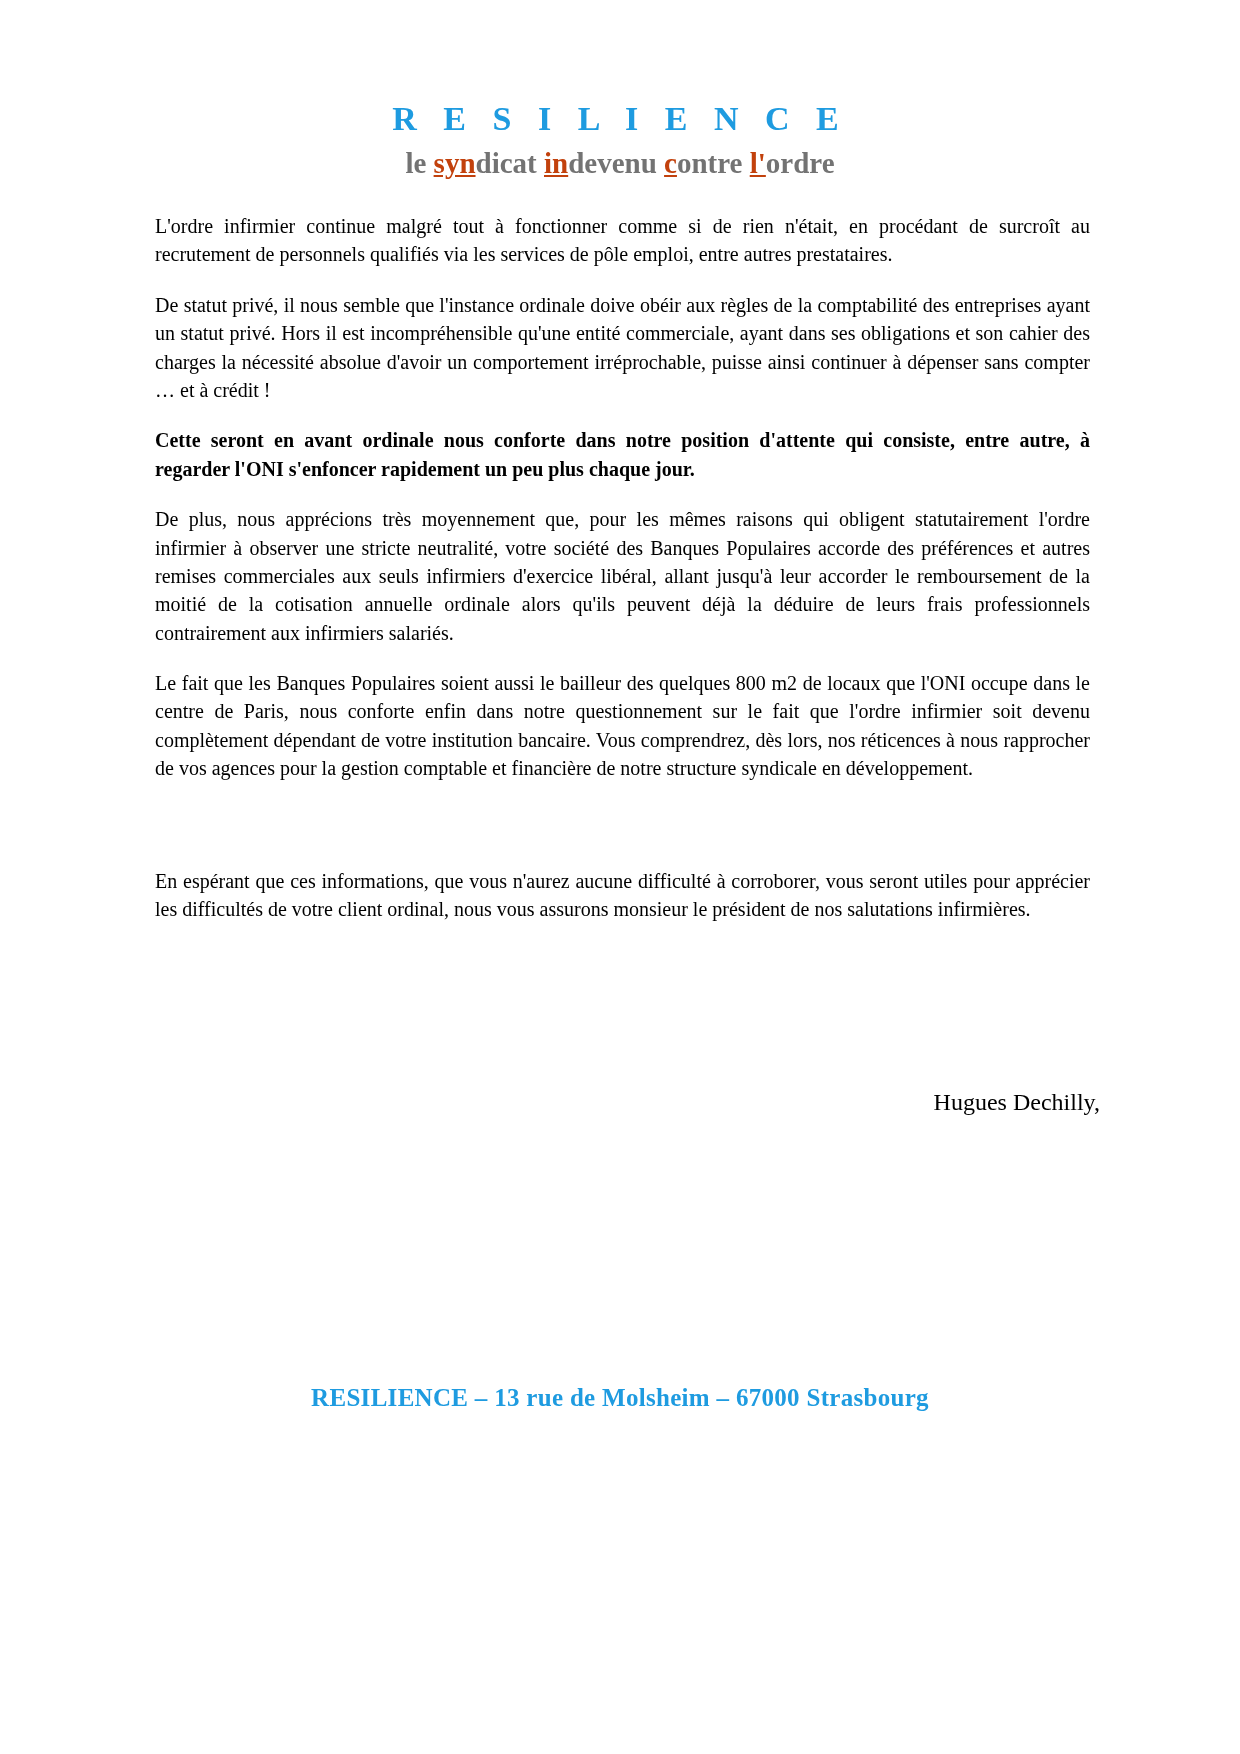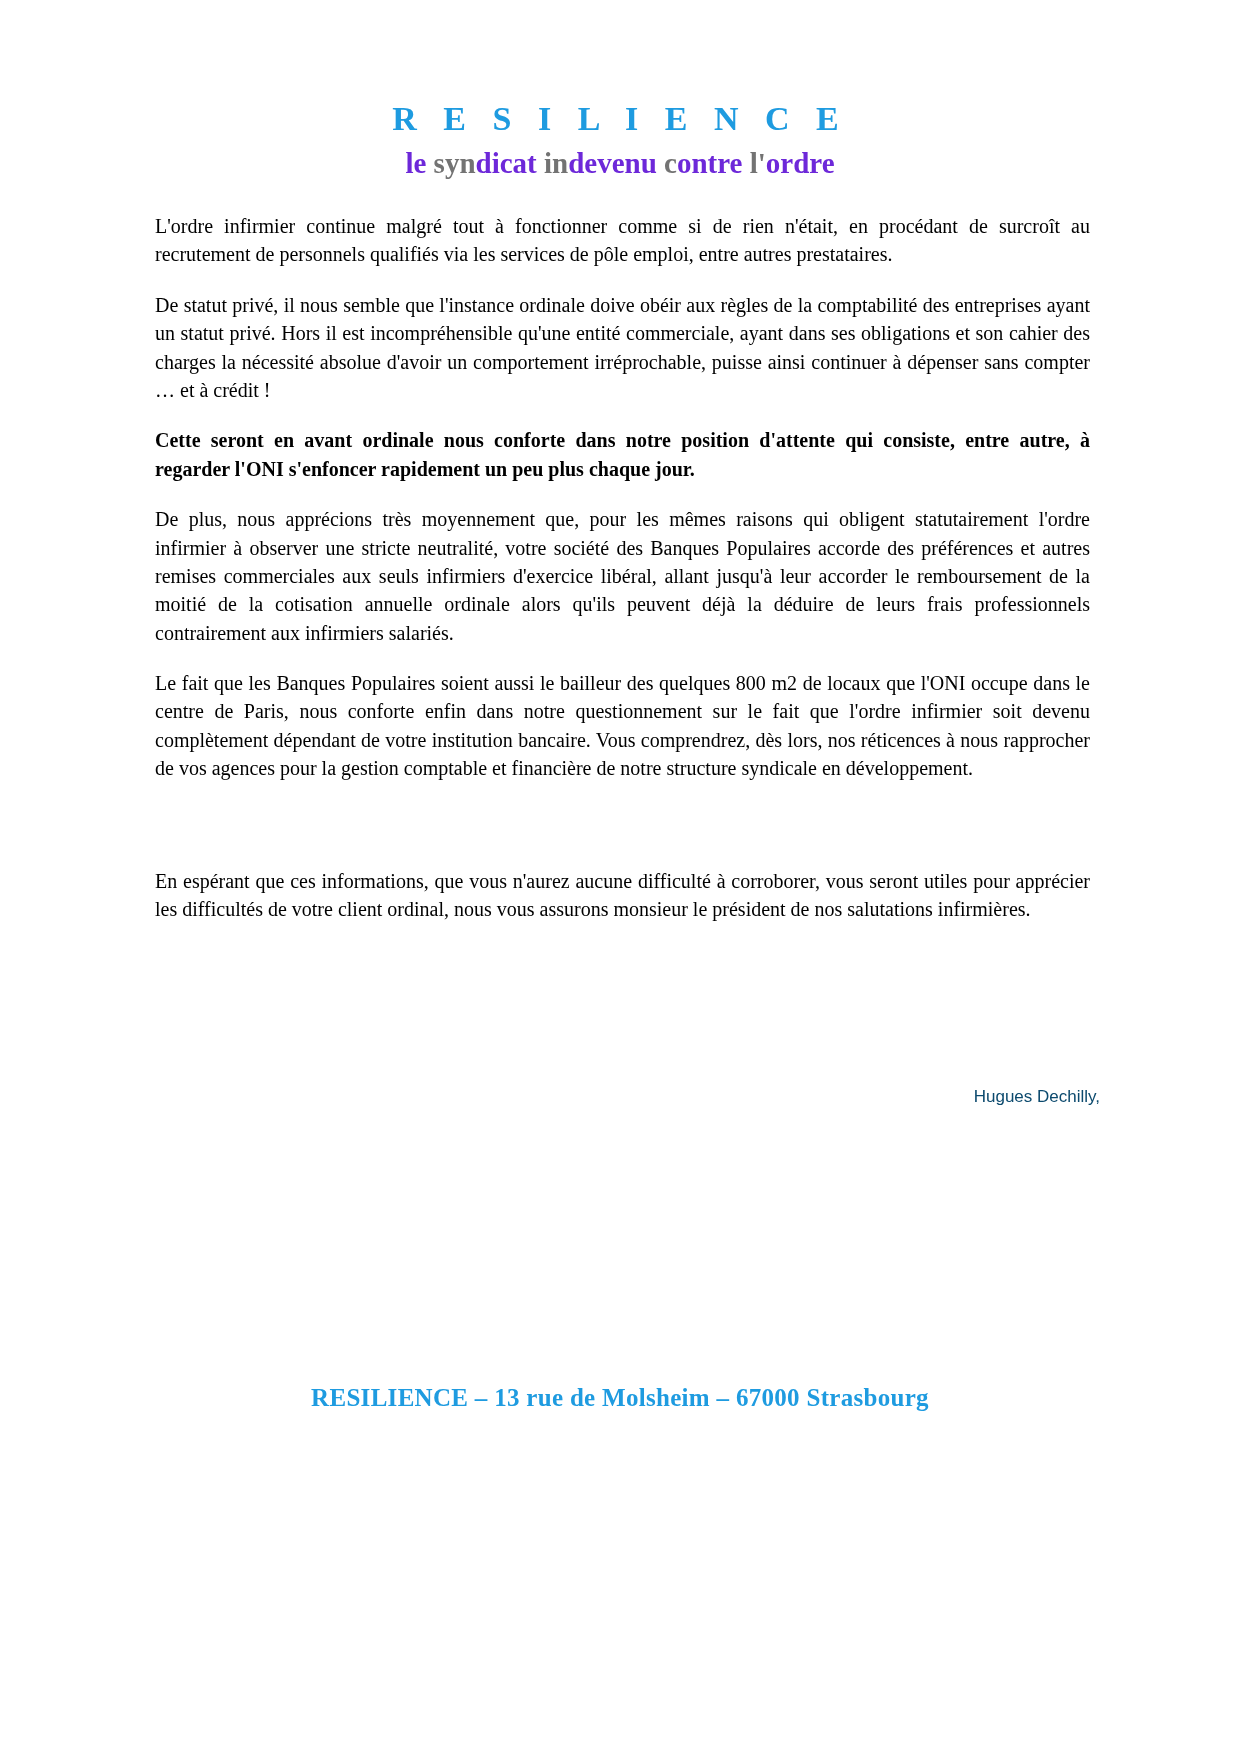--- a/index.html
+++ b/index.html
@@ -35,22 +35,22 @@
     margin: 0;
   }
   .brand-subtitle {
     font-family: "Liberation Serif", "DejaVu Serif", serif;
     font-weight: bold;
     font-size: 29px;
     line-height: 1.25;
     margin: 8px 0 0 0;
     white-space: nowrap;
   }
-  .c-blue { color: #6d28d9; }
-  .c-orange { color: #737373; }
+  .c-blue { color: #737373; }
+  .c-orange { color: #c2410c; text-decoration: underline; }
 
   
   .body-col {
     position: absolute;
     left: 155px;
     top: 212px;
     width: 935px;
   }
   p.para {
     margin: 0 0 22px 0;
@@ -69,24 +69,24 @@
 
   
   .signature {
     position: absolute;
     left: 0;
     top: 1085px;
     width: 1100px;
     text-align: right;
   }
   .signature div {
-    font-size: 17px;
+    font-size: 24px;
     line-height: 1.45;
-    color: #0c4a6e;
-    font-family: Liberation Sans, sans-serif;
+    color: #000000;
+    font-family: Liberation Serif, serif;
   }
 
   
   .footer {
     position: absolute;
     left: 0;
     top: 1372px;
     width: 1240px;
     text-align: center;
     margin-top: 12px;

